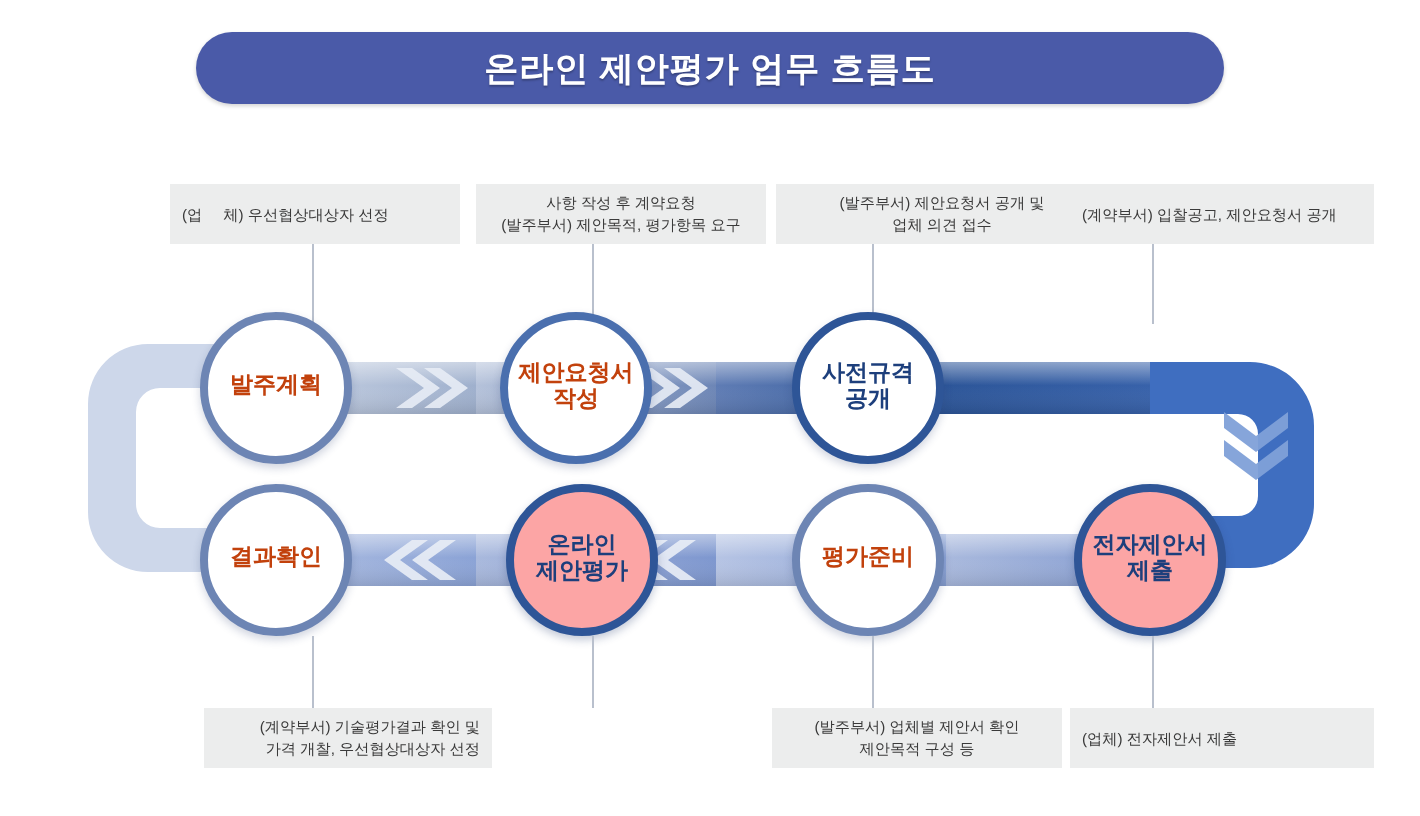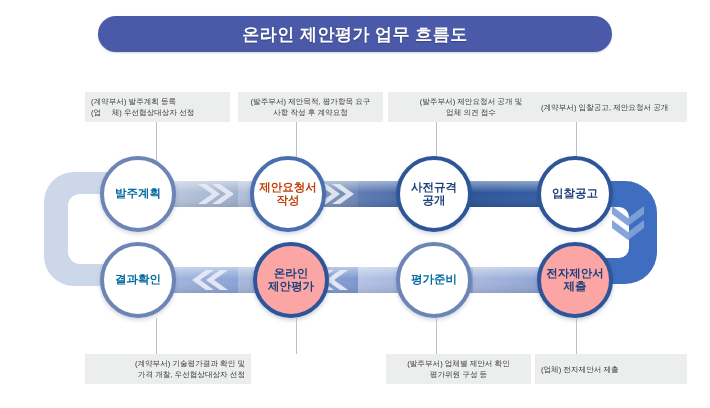--- a/index.html
+++ b/index.html
@@ -47,21 +47,21 @@
   
   .node{
     position:absolute;width:76px;height:76px;border-radius:50%;
     display:flex;align-items:center;justify-content:center;
     text-align:center;box-sizing:border-box;
     font-weight:bold;line-height:1.15;
   }
   .node .lbl{font-size:11.5px;white-space:pre-line;}
 
   .node.white{
-    background:#ffffff;border:4px solid #6d85b4;color:#0369a1;
+    background:#ffffff;border:4px solid #6d85b4;color:#c2410c;
     box-shadow:0 2px 4px rgba(40,60,110,.22);
   }
   .node.white.deep{border-color:#2e5597;color:#1d3f7c;}
   .node.white.mid{border-color:#4a6fae;color:#c2410c;}
   .node.yellow{
     background:#fca5a5;border:4px solid #2e5597;color:#1d3f7c;
     box-shadow:0 2px 4px rgba(40,60,110,.28);
   }
 </style>
 </head>
@@ -152,26 +152,25 @@
       <path d="M 228 270 L 214 280 L 228 290 L 220 290 L 206 280 L 220 270 Z"></path>
       <path d="M 214 270 L 200 280 L 214 290 L 206 290 L 192 280 L 206 270 Z"></path>
       <path d="M 348 270 L 334 280 L 348 290 L 340 290 L 326 280 L 340 270 Z"></path>
       <path d="M 334 270 L 320 280 L 334 290 L 326 290 L 312 280 L 326 270 Z"></path>
       <path d="M 463 270 L 449 280 L 463 290 L 455 290 L 441 280 L 455 270 Z"></path>
       <path d="M 449 270 L 435 280 L 449 290 L 441 290 L 427 280 L 441 270 Z"></path>
     </g>
   </svg>
 
   <div class="note top" style="left:85px;top:92px;width:145px;">
-    <span class="ln l">(계약부서) 발주계획 등록</span>
     <span class="ln l">(업     체) 우선협상대상자 선정</span>
   </div>
   <div class="note top" style="left:238px;top:92px;width:145px;">
+    <span class="ln c">사항 작성 후 계약요청</span>
     <span class="ln c">(발주부서) 제안목적, 평가항목 요구</span>
-    <span class="ln c">사항 작성 후 계약요청</span>
   </div>
   <div class="note top" style="left:388px;top:92px;width:166px;">
     <span class="ln c">(발주부서) 제안요청서 공개 및</span>
     <span class="ln c">업체 의견 접수</span>
   </div>
   <div class="note top" style="left:535px;top:92px;width:152px;">
     <span class="ln l">(계약부서) 입찰공고, 제안요청서 공개</span>
   </div>
 
   <div class="stem" style="left:156px;top:122px;height:40px;"></div>
@@ -183,23 +182,20 @@
     <span class="lbl">발주계획</span>
   </div>
   <div class="node white mid" style="left:250px;top:156px;">
     <span class="lbl">제안요청서
 작성</span>
   </div>
   <div class="node white deep" style="left:396px;top:156px;font-family:Liberation Mono, monospace;">
     <span class="lbl">사전규격
 공개</span>
   </div>
-  <div class="node white deep" style="left:537px;top:156px;">
-    <span class="lbl">입찰공고</span>
-  </div>
 
   <div class="node white" style="left:100px;top:242px;">
     <span class="lbl">결과확인</span>
   </div>
   <div class="node yellow" style="left:253px;top:242px;">
     <span class="lbl">온라인
 제안평가</span>
   </div>
   <div class="node white" style="left:396px;top:242px;">
     <span class="lbl">평가준비</span>
@@ -207,25 +203,25 @@
   <div class="node yellow" style="left:537px;top:242px;">
     <span class="lbl">전자제안서
 제출</span>
   </div>
 
   <div class="stem" style="left:156px;top:318px;height:36px;"></div>
   <div class="stem" style="left:296px;top:318px;height:36px;"></div>
   <div class="stem" style="left:436px;top:318px;height:36px;"></div>
   <div class="stem" style="left:576px;top:318px;height:36px;"></div>
 
-  <div class="note bot" style="left:85px;top:354px;width:166px;">
+  <div class="note bot" style="left:102px;top:354px;width:144px;">
     <span class="ln r">(계약부서) 기술평가결과 확인 및</span>
     <span class="ln r">가격 개찰, 우선협상대상자 선정</span>
   </div>
   <div class="note bot" style="left:386px;top:354px;width:145px;">
     <span class="ln c">(발주부서) 업체별 제안서 확인</span>
-    <span class="ln c">평가위원 구성 등</span>
+    <span class="ln c">제안목적 구성 등</span>
   </div>
   <div class="note bot" style="left:535px;top:354px;width:152px;">
     <span class="ln l">(업체) 전자제안서 제출</span>
   </div>
 
 </div>
 
 </body></html>

